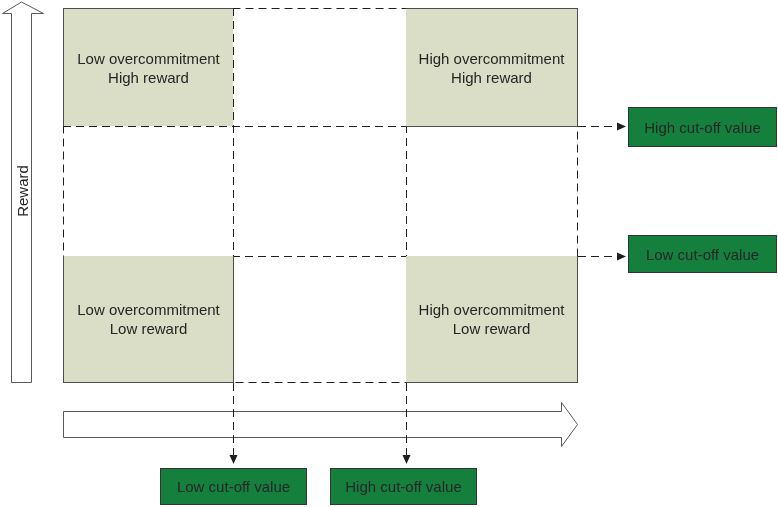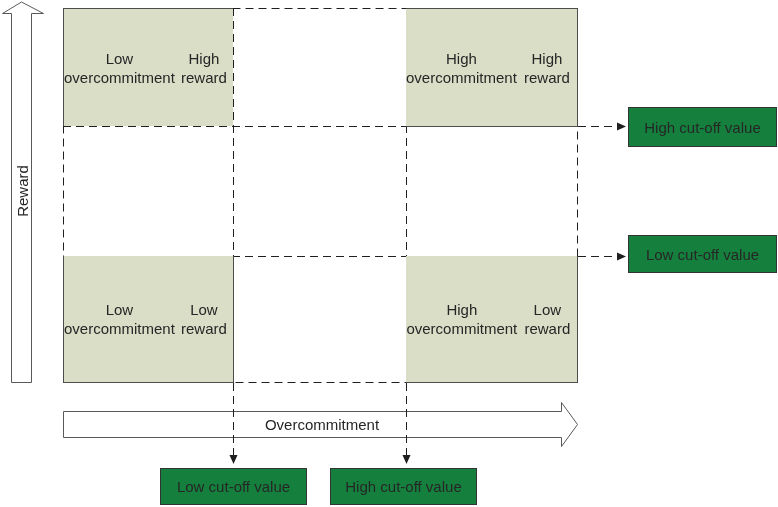--- a/index.html
+++ b/index.html
@@ -11,21 +11,21 @@
     color:var(--text,#262626);
     overflow:hidden;
   }
   svg.layer{position:absolute;left:0;top:0;width:778px;height:507px;}
   .dash-line{stroke:var(--line,#1f1f1f);fill:none;stroke-width:1;stroke-dasharray:8 5;}
   .block-arrow{fill:#ffffff;stroke:var(--arrow-outline,#595959);stroke-width:1;}
   .arrowhead{fill:var(--line,#1f1f1f);stroke:none;}
   .quadrant{
     position:absolute;box-sizing:border-box;
     background:var(--quadrant-fill,#dadec7);
-    display:flex;align-items:center;justify-content:center;
+    display:flex;flex-direction:column;align-items:center;justify-content:center;
     font-size:15px;line-height:19px;text-align:center;
   }
   .q-tl{left:63px;top:8px;width:170px;height:118px;
         border-top:1px solid #4d4d4d;border-left:1px solid #4d4d4d;}
   .q-tr{left:406px;top:8px;width:172px;height:119px;
         border-top:1px solid #4d4d4d;border-right:1px solid #4d4d4d;border-bottom:1px solid #4d4d4d;}
   .q-bl{left:63px;top:256px;width:171px;height:127px;
         border-left:1px solid #4d4d4d;border-bottom:1px solid #4d4d4d;border-right:1px solid #4d4d4d;}
   .q-br{left:406px;top:256px;width:172px;height:127px;
         border-right:1px solid #4d4d4d;border-bottom:1px solid #4d4d4d;}
@@ -103,15 +103,14 @@
     <span>Low cut-off value</span>
   </div>
   <div class="callout co-bottom-left">
     <span>Low cut-off value</span>
   </div>
   <div class="callout co-bottom-right">
     <span>High cut-off value</span>
   </div>
 
   <div class="y-axis-label">Reward</div>
-  <div class="x-axis-label">Overcommitment</div>
 
 </div>
 
 </body></html>

